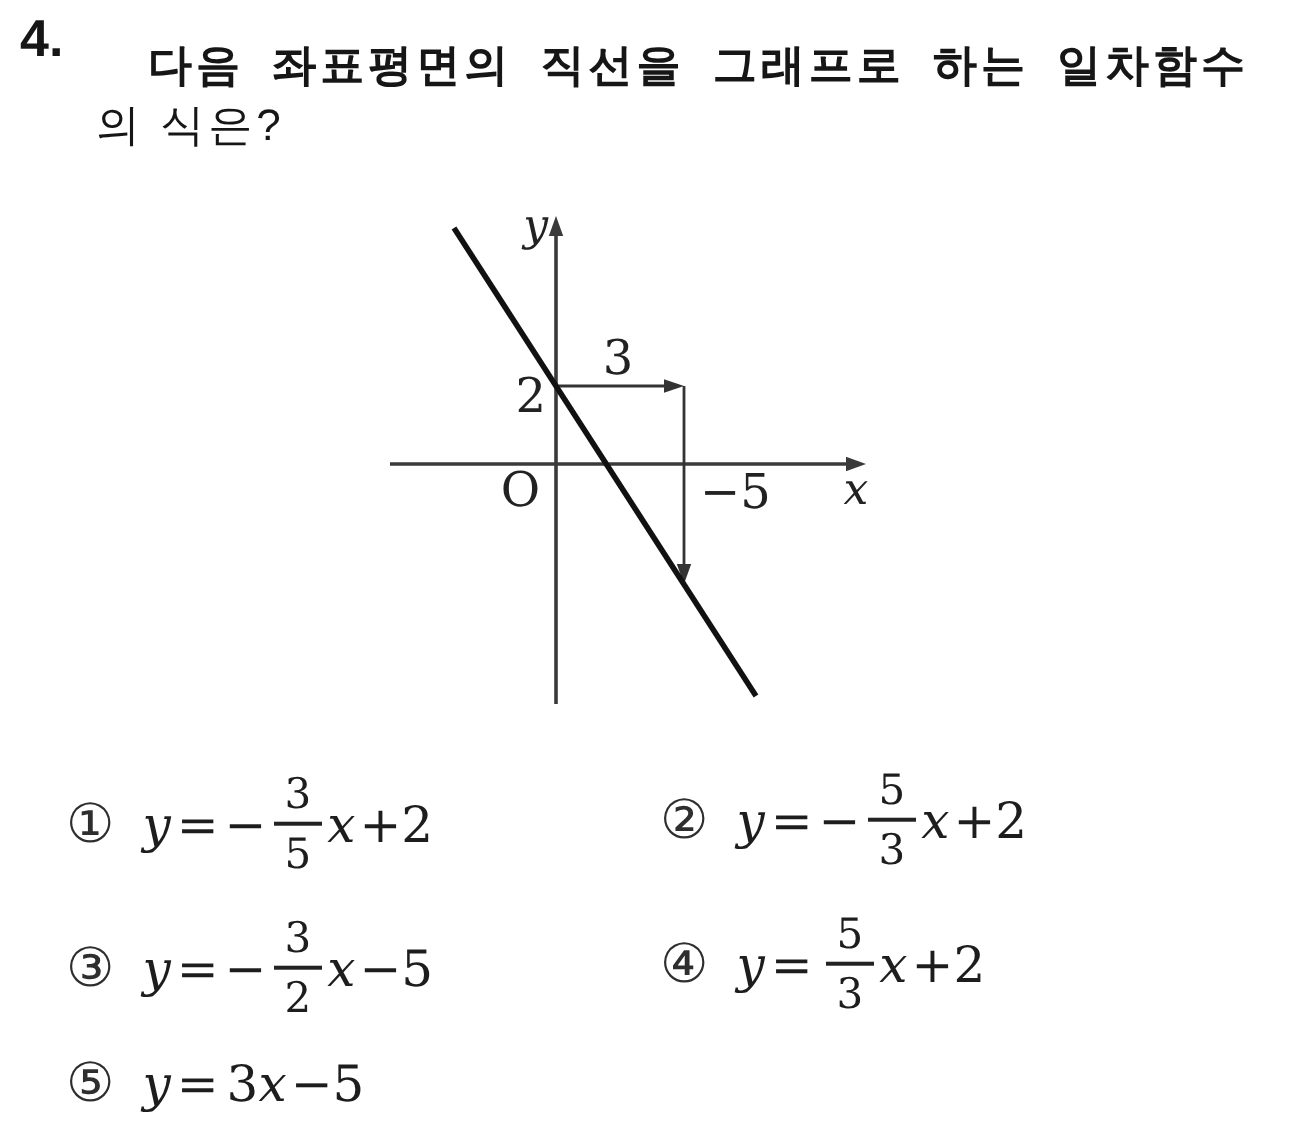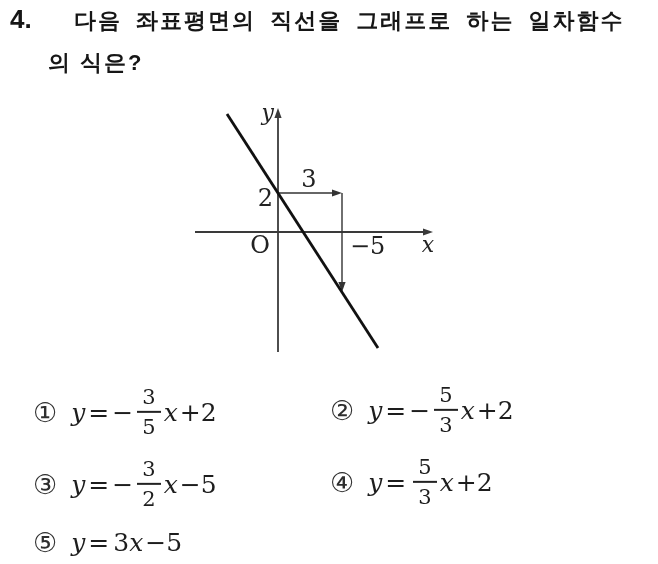--- a/index.html
+++ b/index.html
@@ -10,27 +10,27 @@
     overflow: hidden;
     font-family: "Liberation Sans", sans-serif;
     color: #1c1c1c;
   }
   
   .q-number {
     position: absolute; left: 10px; top: 4px;
     font-size: 26px; font-weight: 700; color: #161616;
   }
   .q-line1 {
-    position: absolute; left: 74px; top: 6px;
+    position: absolute; left: 74px; top: 18px;
     font-size: 22px; font-weight: 700; color: #161616;
     letter-spacing: 2px; word-spacing: 6px; white-space: nowrap;
   }
   .q-line2 {
     position: absolute; left: 48px; top: 48px;
-    font-size: 22px; font-weight: 700; color: #161616;
+    font-size: 22px; font-weight: 400; color: #161616;
     letter-spacing: 2px;
   }
   
   .figure {
     position: absolute; left: 170px; top: 95px;
     width: 280px; height: 265px;
   }
   .figure svg { display: block; }
   .figure text {
     font-family: "DejaVu Serif", serif;

